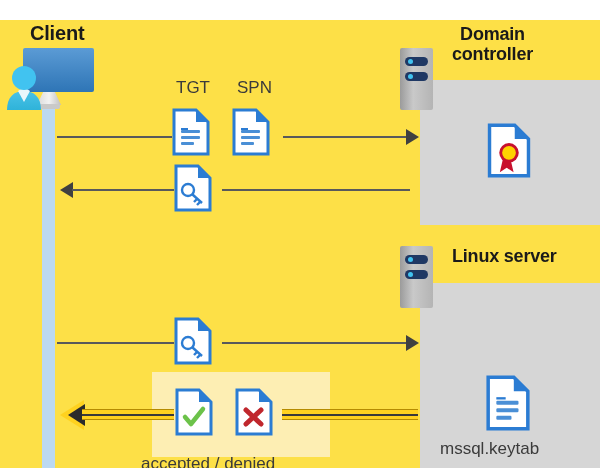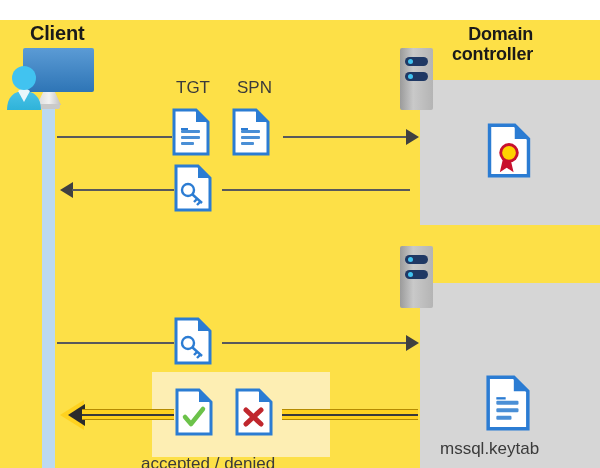--- a/index.html
+++ b/index.html
@@ -19,21 +19,21 @@
 
   
   .title{
     font-weight:bold;
     color:#1a1a1a;
     letter-spacing:-0.2px;
     line-height:1.12;
     white-space:pre-line;
   }
   #client-title{left:30px;top:2px;font-size:20px;}
-  #dc-title{left:452px;top:4px;font-size:18px;text-align:right;}
+  #dc-title{left:452px;top:4px;font-size:18px;text-align:center;}
   #linux-title{left:452px;top:226px;font-size:18px;}
 
   .caption{
     color:#3b3b3b;
     font-size:17px;
   }
   #accepted-denied{left:141px;top:434px;}
   #keytab-label{left:440px;top:419px;font-size:17px;color:#3b3b3b;}
 
   .doclabel{font-size:17px;color:#3b3b3b;}
@@ -164,20 +164,21 @@
     <div class="bay b2"></div>
   </div>
   <div class="abs rack" id="linux-rack">
     <div class="bay b1"></div>
     <div class="bay b2"></div>
   </div>
 
   <div class="abs title" id="client-title">Client</div>
   <div class="abs title" id="dc-title">Domain
 controller</div>
+  <div class="abs title" id="linux-title">Linux server</div>
 
   <div class="abs gline" style="left:57px;top:116px;width:115px;"></div>
   <div class="abs gline" style="left:283px;top:116px;width:125px;"></div>
   <div class="abs arrow-r" style="left:406px;top:109px;"></div>
 
   <div class="abs doclabel" id="tgt-label">TGT</div>
   <div class="abs doclabel" id="spn-label">SPN</div>
 
   <div class="abs docbox" style="left:172px;top:88px;">
     <svg viewBox="0 0 38 48">

